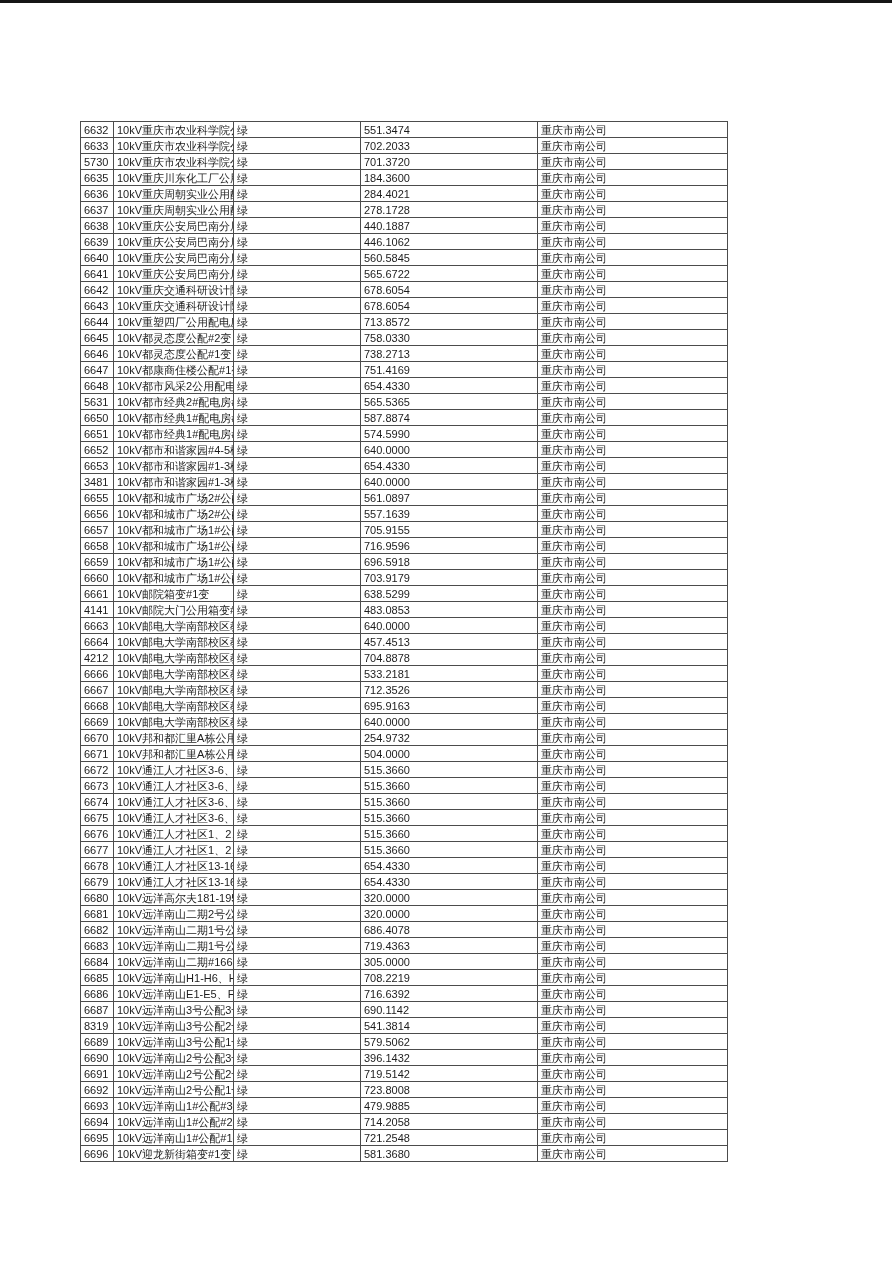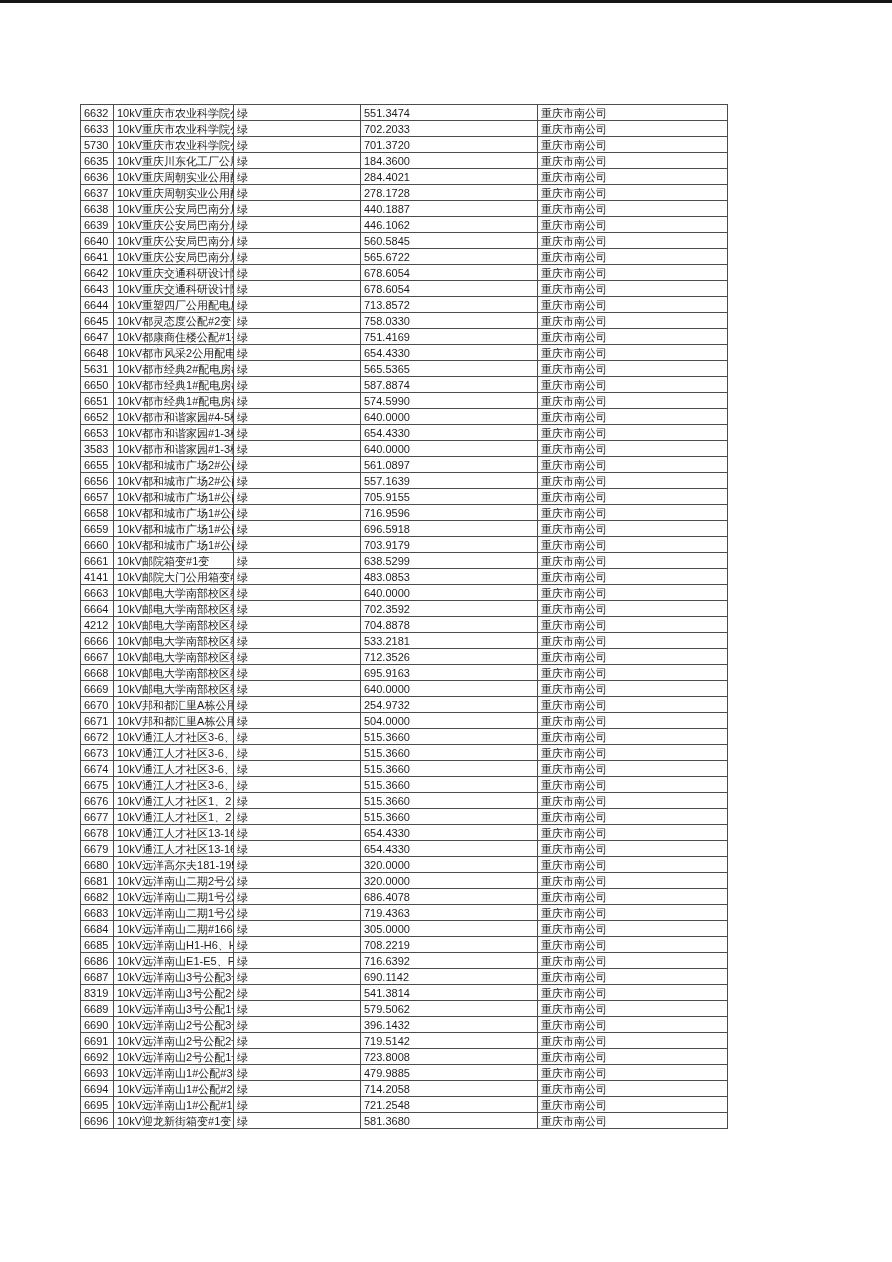--- a/index.html
+++ b/index.html
@@ -14,21 +14,21 @@
   }
   .top-edge-line {
     position: absolute;
     top: 0; left: 0;
     width: 892px; height: 3px;
     background: #161616;
   }
   table.data-table {
     position: absolute;
     left: 80px;
-    top: 104px;
+    top: 121px;
     border-collapse: collapse;
     table-layout: fixed;
     width: 647px;
     background: #ffffff;
     border-radius: 23px;
   }
   table.data-table td {
     border: 1px solid #4c4c4c;
     height: 16px;
     box-sizing: border-box;
@@ -163,20 +163,27 @@
   </tr>
 
   <tr>
     <td class="c-id">6645</td>
     <td class="c-name">10kV都灵态度公配#2变</td>
     <td class="c-status">绿</td>
     <td class="c-value">758.0330</td>
     <td class="c-company">重庆市南公司</td>
   </tr>
 
+  <tr>
+    <td class="c-id">6646</td>
+    <td class="c-name">10kV都灵态度公配#1变</td>
+    <td class="c-status">绿</td>
+    <td class="c-value">738.2713</td>
+    <td class="c-company">重庆市南公司</td>
+  </tr>
 
   <tr>
     <td class="c-id">6647</td>
     <td class="c-name">10kV都康商住楼公配#1变</td>
     <td class="c-status">绿</td>
     <td class="c-value">751.4169</td>
     <td class="c-company">重庆市南公司</td>
   </tr>
 
   <tr>
@@ -221,21 +228,21 @@
 
   <tr>
     <td class="c-id">6653</td>
     <td class="c-name">10kV都市和谐家园#1-3楼</td>
     <td class="c-status">绿</td>
     <td class="c-value">654.4330</td>
     <td class="c-company">重庆市南公司</td>
   </tr>
 
   <tr>
-    <td class="c-id">3583</td>
+    <td class="c-id">3481</td>
     <td class="c-name">10kV都市和谐家园#1-3楼</td>
     <td class="c-status">绿</td>
     <td class="c-value">640.0000</td>
     <td class="c-company">重庆市南公司</td>
   </tr>
 
   <tr>
     <td class="c-id">6655</td>
     <td class="c-name">10kV都和城市广场2#公配</td>
     <td class="c-status">绿</td>
@@ -304,21 +311,21 @@
     <td class="c-name">10kV邮电大学南部校区教</td>
     <td class="c-status">绿</td>
     <td class="c-value">640.0000</td>
     <td class="c-company">重庆市南公司</td>
   </tr>
 
   <tr>
     <td class="c-id">6664</td>
     <td class="c-name">10kV邮电大学南部校区教</td>
     <td class="c-status">绿</td>
-    <td class="c-value">702.3592</td>
+    <td class="c-value">457.4513</td>
     <td class="c-company">重庆市南公司</td>
   </tr>
 
   <tr>
     <td class="c-id">4212</td>
     <td class="c-name">10kV邮电大学南部校区教</td>
     <td class="c-status">绿</td>
     <td class="c-value">704.8878</td>
     <td class="c-company">重庆市南公司</td>
   </tr>

